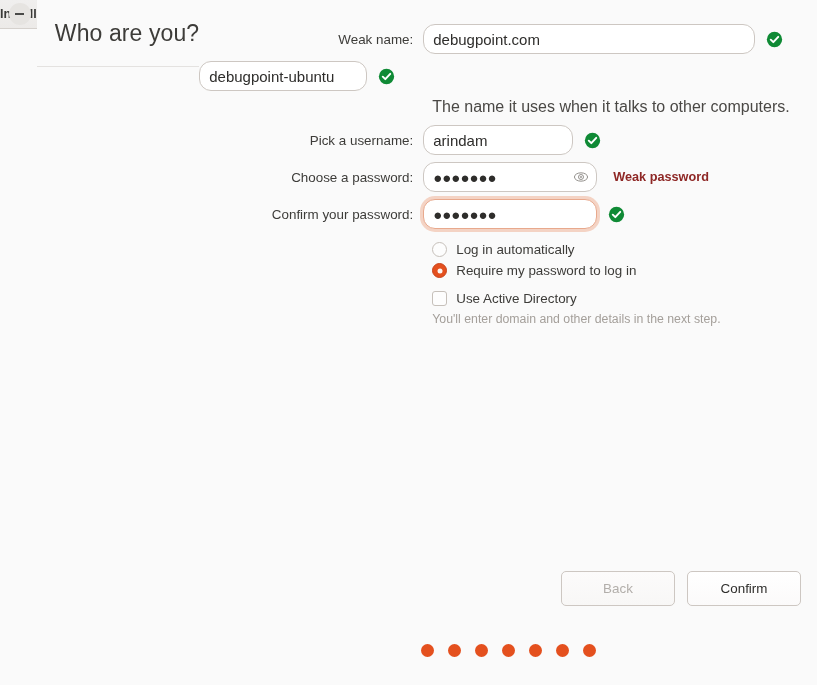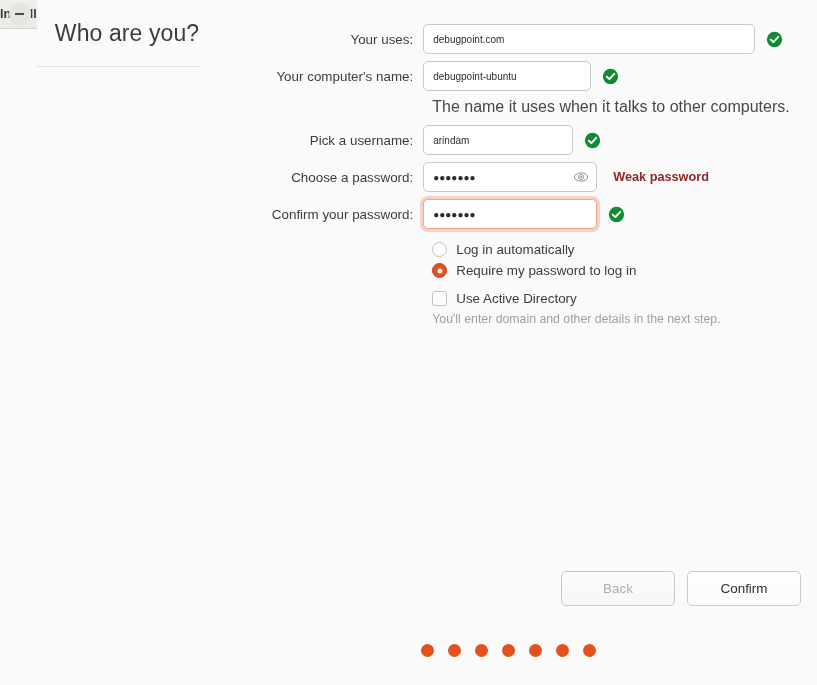--- a/index.html
+++ b/index.html
@@ -112,25 +112,25 @@
     font-size: 13.4px;
     color: #3d3c39;
   }
   .field-wrap {
     display: flex;
     align-items: center;
   }
 
   input.text-field {
     font-family: "Liberation Sans", sans-serif;
-    font-size: 10px;
+    font-size: 15px;
     color: #2e2d2b;
     background: #ffffff;
     border: 1px solid #cdc7c2;
-    border-radius: 5px;
+    border-radius: 12px;
     padding: 0 9px;
     height: 30px;
     box-sizing: border-box;
     outline: none;
   }
   input.text-field::placeholder { color: #9a9590; }
   .w-name   { width: 332px; }
   .w-host   { width: 168px; }
   .w-user   { width: 150px; }
   .w-pass   { width: 174px; }
@@ -292,32 +292,31 @@
 
   <div class="header">
     <div class="page-title">Who are you?</div>
   </div>
 
   <div class="content">
 
     <div class="form-grid">
 
       <div class="form-row">
-        <div class="form-label">Your uses:</div>
+        <div class="form-label">Weak name:</div>
         <div class="field-wrap">
           <input class="text-field w-name" type="text" value="debugpoint.com" style="">
           <svg class="check-badge" viewBox="0 0 20 20">
             <circle cx="10" cy="10" r="9" fill="#0f8a35"></circle>
             <path d="M5.6 10.2 L8.6 13.1 L14.4 6.9" stroke="#ffffff" stroke-width="2.3" fill="none" stroke-linecap="round" stroke-linejoin="round"></path>
           </svg>
         </div>
       </div>
 
       <div class="form-row">
-        <div class="form-label">Your computer's name:</div>
         <div class="field-wrap">
           <input class="text-field w-host" type="text" value="debugpoint-ubuntu" style="">
           <svg class="check-badge" viewBox="0 0 20 20">
             <circle cx="10" cy="10" r="9" fill="#0f8a35"></circle>
             <path d="M5.6 10.2 L8.6 13.1 L14.4 6.9" stroke="#ffffff" stroke-width="2.3" fill="none" stroke-linecap="round" stroke-linejoin="round"></path>
           </svg>
         </div>
       </div>
       <div class="help-text">The name it uses when it talks to other computers.</div>
 

